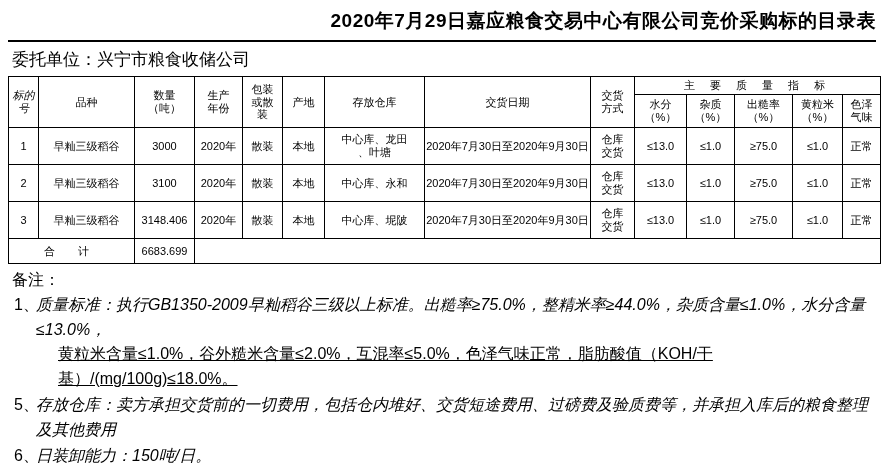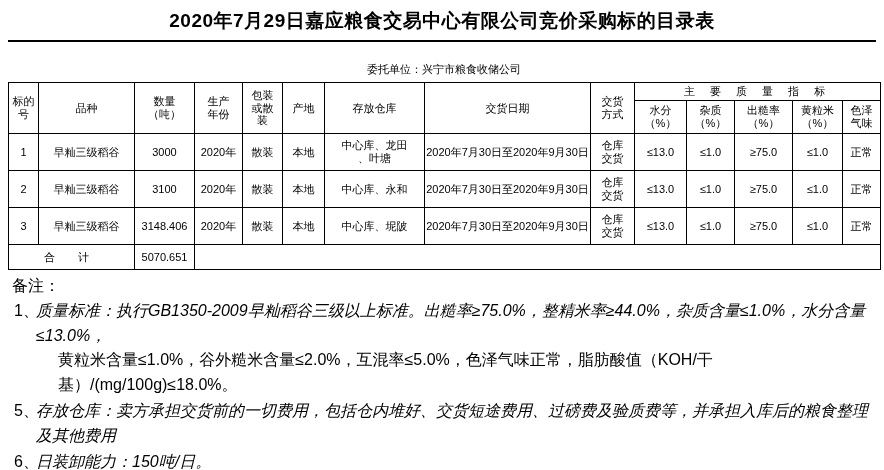--- a/index.html
+++ b/index.html
@@ -15,32 +15,31 @@
     overflow: hidden;
   }
   .page {
     position: relative;
     width: 884px;
     height: 470px;
     box-sizing: border-box;
     padding: 0 8px;
   }
   .doc-title {
-    text-align: center;
+    text-align: right;
     font-size: 19px;
     font-weight: bold;
     letter-spacing: 0.5px;
     padding: 8px 0 6px 0;
     border-bottom: 2px solid #000;
     margin: 0 0 0 0;
   }
   .entrust {
-    font-size: 11px;
-    padding: 20px 0 5px 4px;
-    text-align: center;
+    font-size: 17px;
+    padding: 6px 0 5px 4px;
   }
   table.main {
     border-collapse: collapse;
     width: 868px;
     table-layout: fixed;
   }
   table.main th, table.main td {
     border: 1px solid #000;
     text-align: center;
     vertical-align: middle;
@@ -52,20 +51,21 @@
     font-weight: normal;
   }
   .h-main {
     font-weight: bold;
     letter-spacing: 6px;
     font-size: 12.5px;
     margin-left: 34px;
   }
   .th-tall {
     height: 48px;
+    font-style: italic;
   }
   .cell-2line {
     line-height: 1.2;
   }
   .row-data td {
     height: 34px;
   }
   .total-row td {
     height: 22px;
     font-size: 12px;
@@ -98,20 +98,21 @@
     text-indent: 0;
   }
   .notes li .cont {
     display: inline;
     font-style: italic;
   }
   .cont-indent {
     display: block;
     padding-left: 22px;
     text-indent: 0;
+    text-decoration: underline;
   }
 </style>
 </head>
 <body>
 
 <div class="page">
 
   <div class="doc-title">2020年7月29日嘉应粮食交易中心有限公司竞价采购标的目录表</div>
 
   <div class="entrust">委托单位：兴宁市粮食收储公司</div>
@@ -244,21 +245,21 @@
           <div>交货</div>
         </td>
         <td>≤13.0</td>
         <td>≤1.0</td>
         <td>≥75.0</td>
         <td>≤1.0</td>
         <td>正常</td>
       </tr>
       <tr class="total-row">
         <td colspan="2" class="total-label">合 计</td>
-        <td>5070.651</td>
+        <td>6683.699</td>
         <td colspan="11"></td>
       </tr>
     </tbody>
   </table>
 
   <div class="notes">
     <div class="nt-head">备注：</div>
     <ol>
       <li>
         <span class="idx">1、</span><span class="cont">质量标准：执行GB1350-2009早籼稻谷三级以上标准。出糙率≥75.0%，整精米率≥44.0%，杂质含量≤1.0%，水分含量≤13.0%，</span>

